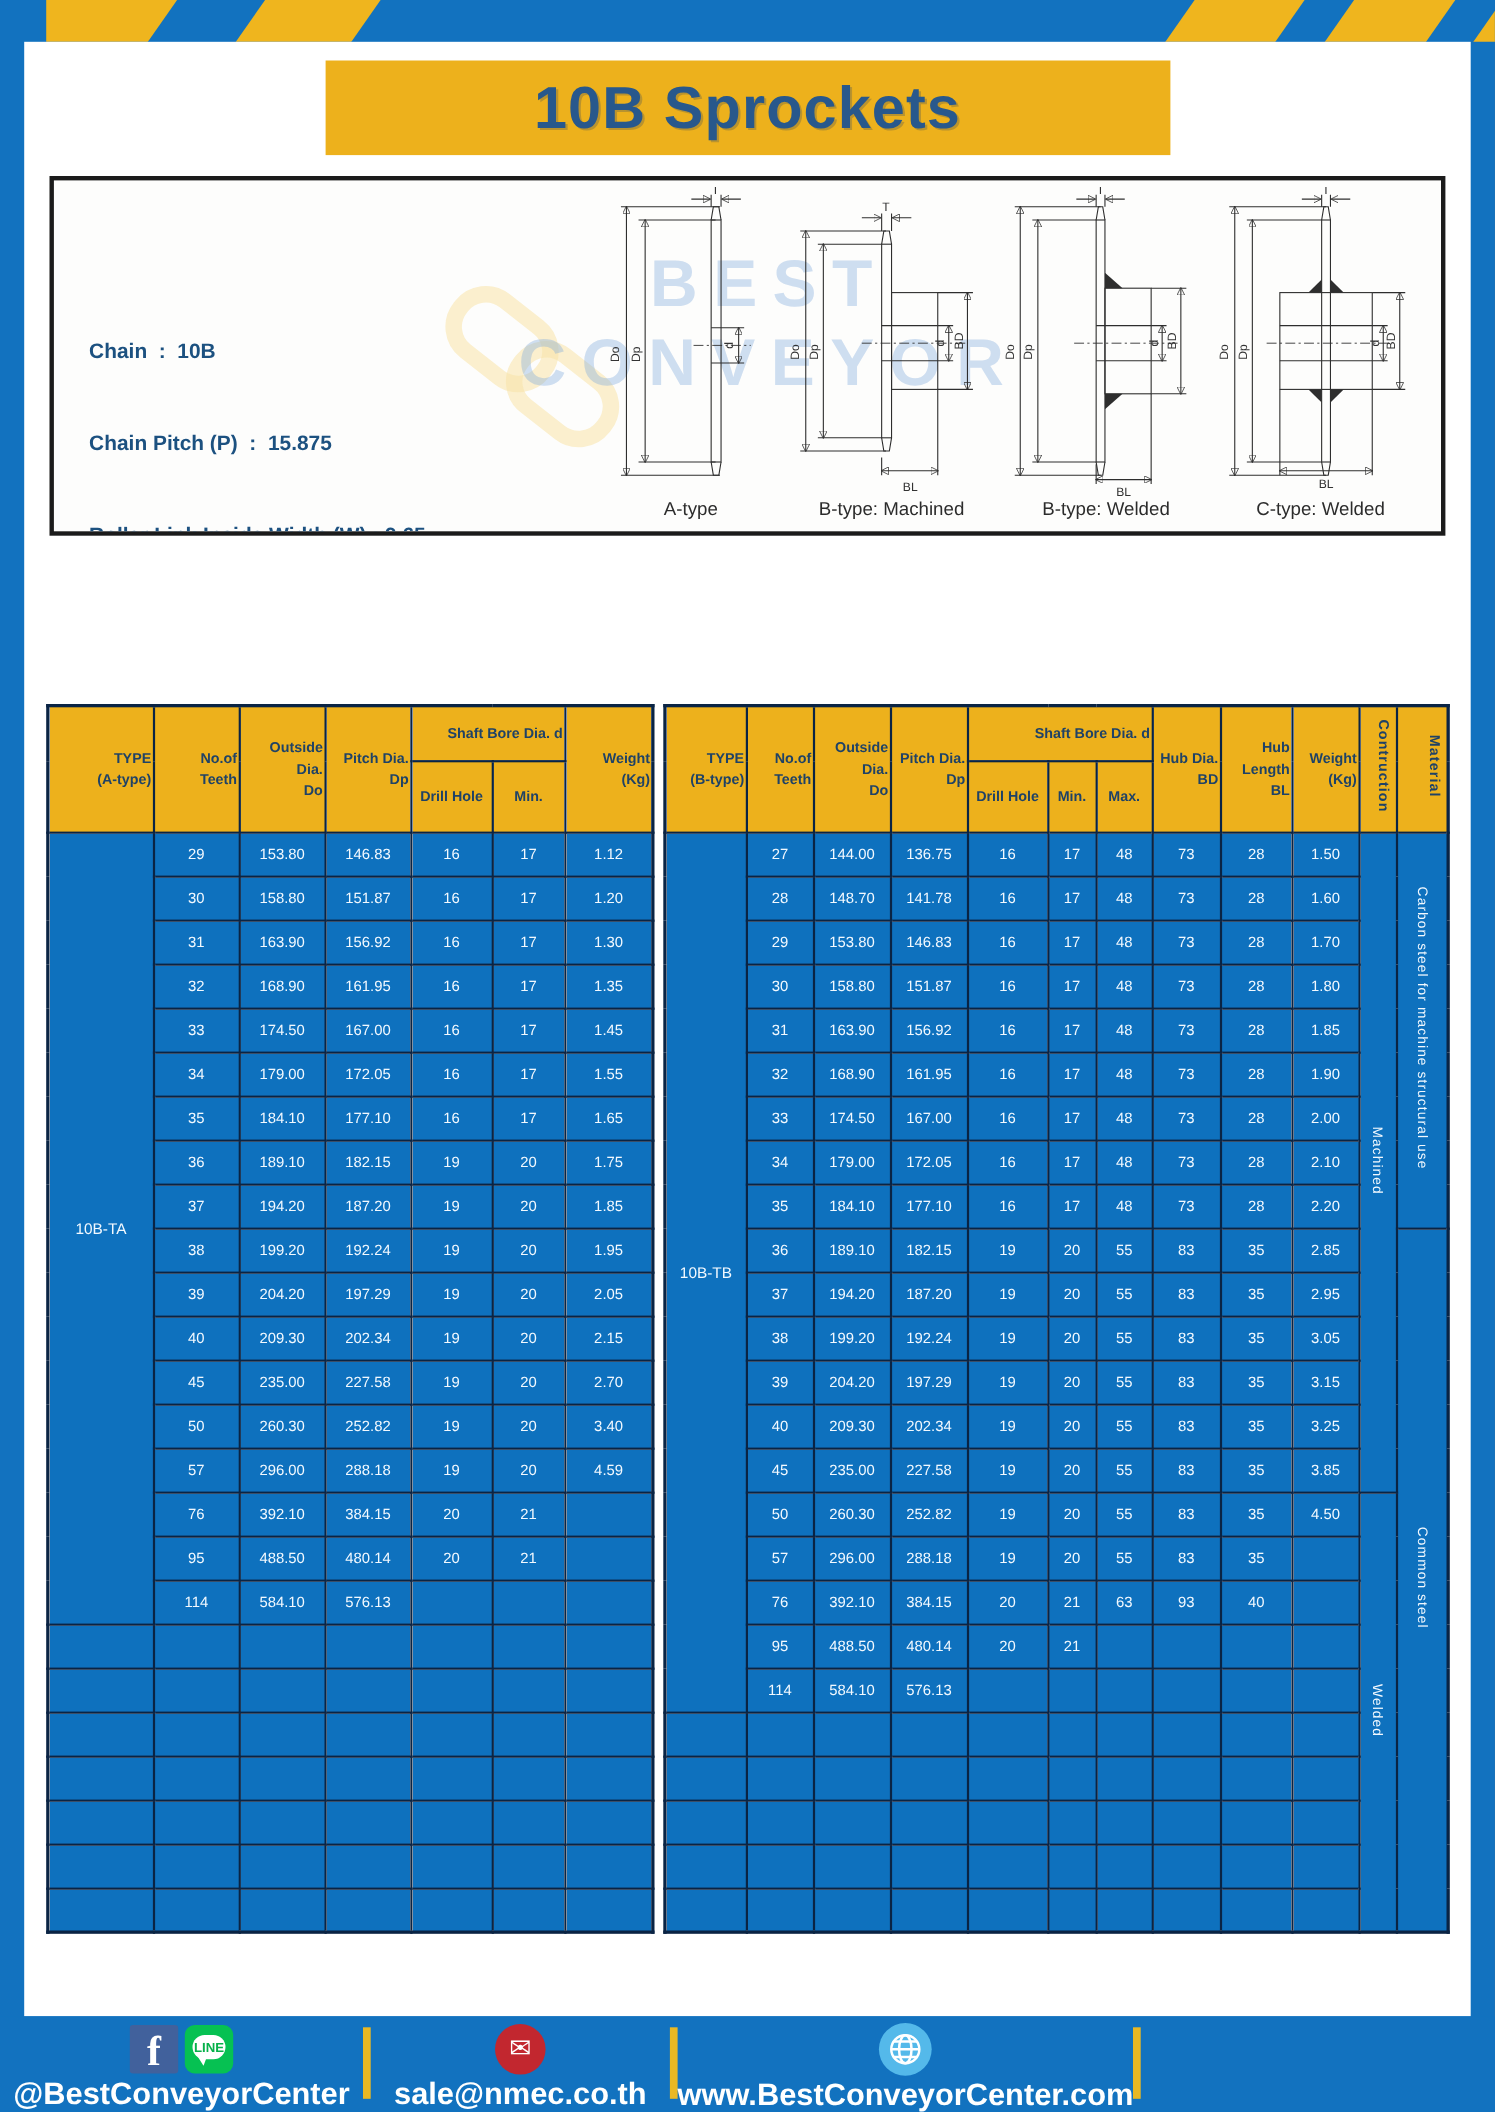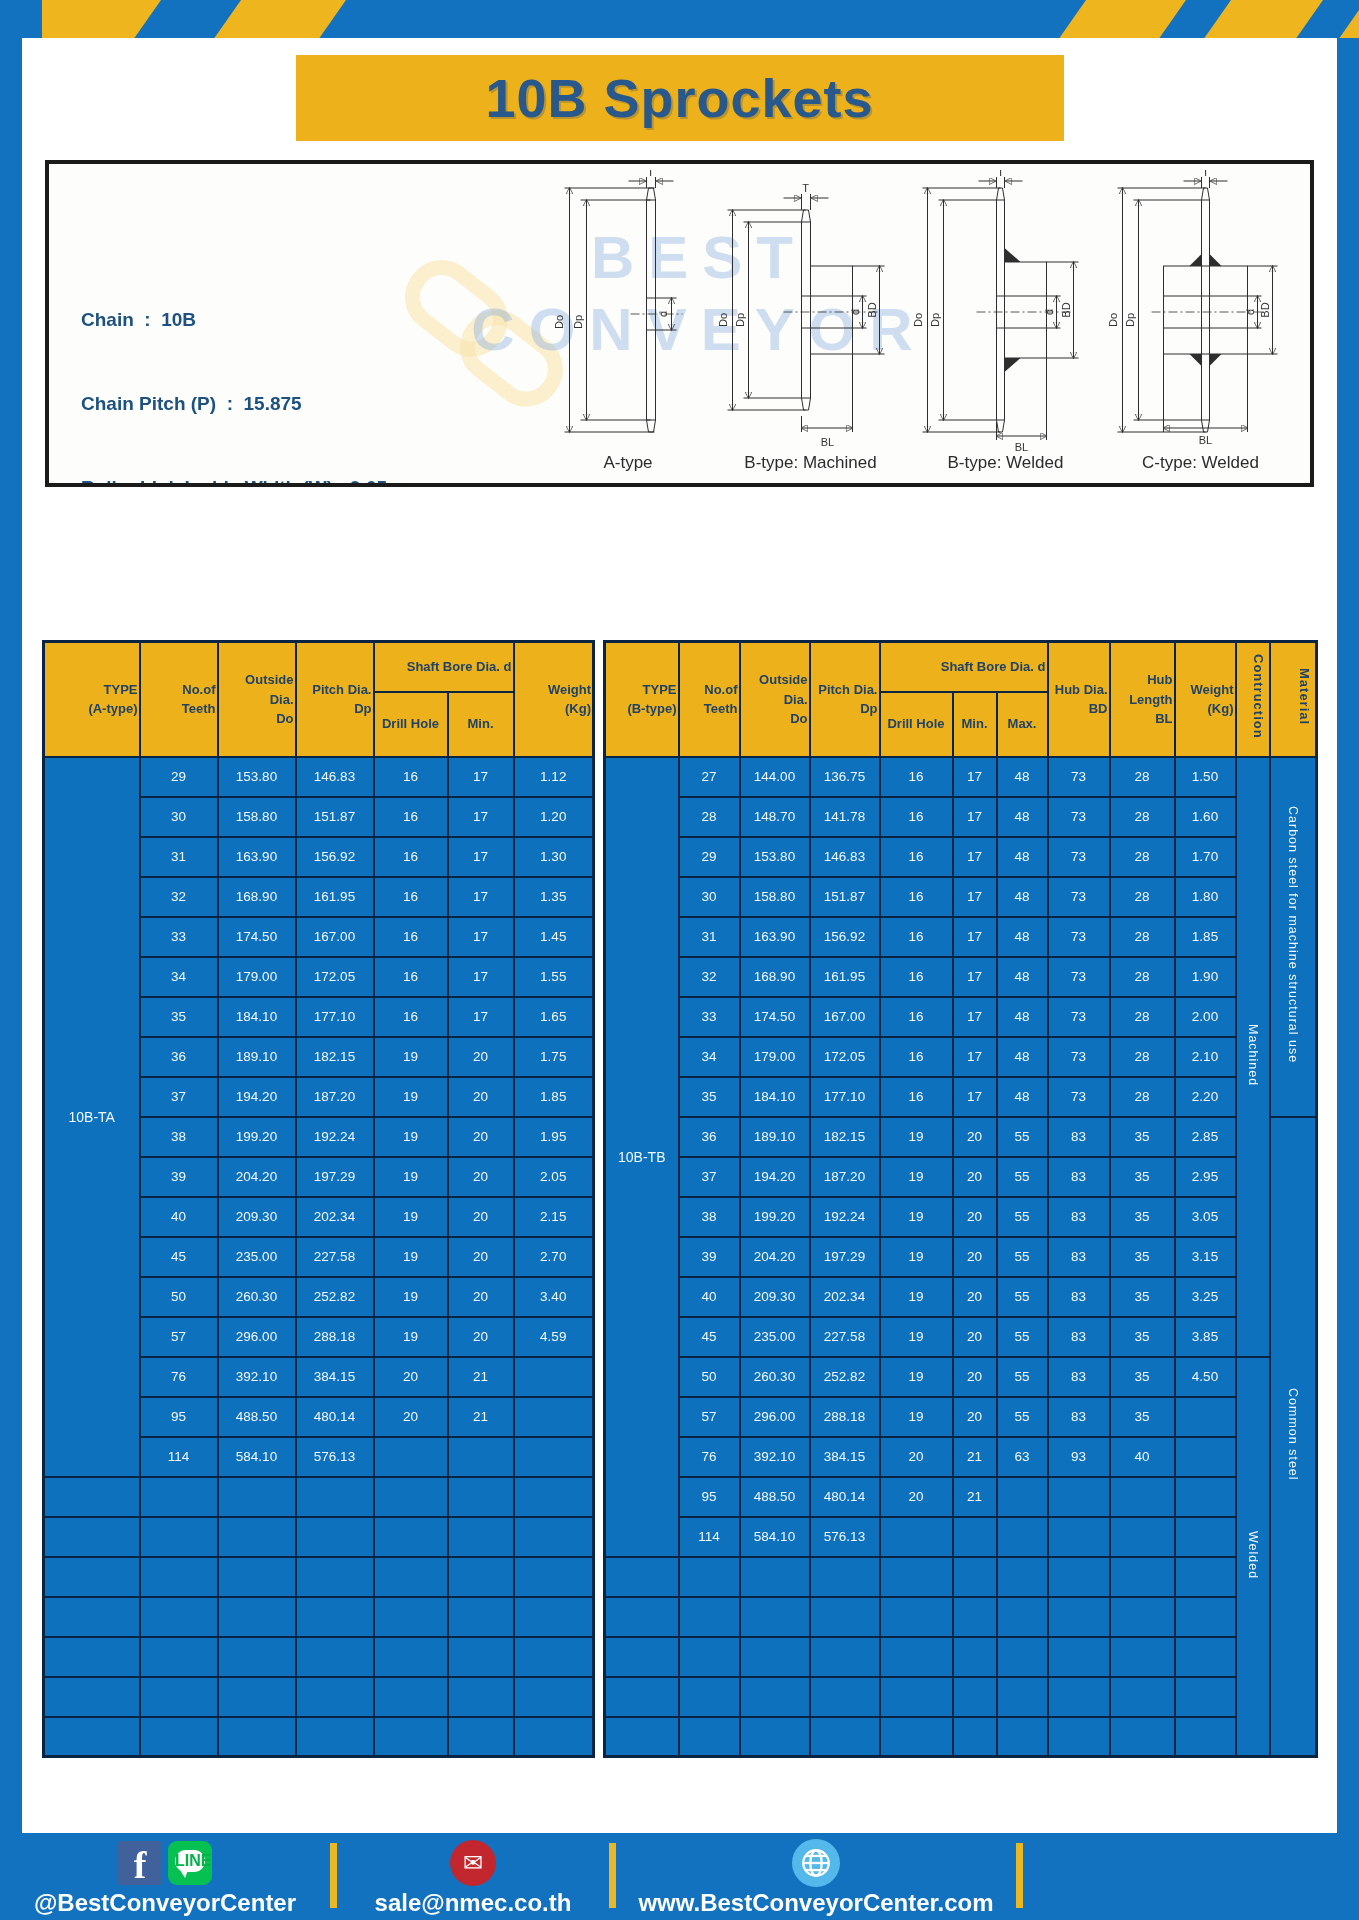--- a/index.html
+++ b/index.html
@@ -46,27 +46,27 @@
   .type-cell { font-size:14px; }
   .vert { writing-mode:vertical-rl; display:inline-block; letter-spacing:1px; }
   thead .vert { max-height:110px; }
   tbody .vert { font-size:12.5px; }
 
   
   .footer { position:absolute; bottom:0; left:0; width:1359px; height:87px; background:#1272BF;
     display:flex; align-items:stretch; color:#fff; }
   .f-group { display:flex; flex-direction:column; align-items:center; justify-content:flex-start; padding-top:6px; }
   .f-icons { display:flex; gap:6px; align-items:center; height:48px; }
-  .f-label { font-size:24px; font-weight:bold; margin-top:2px; white-space:nowrap; }
+  .f-label { font-size:28px; font-weight:bold; margin-top:2px; white-space:nowrap; }
   .f-div { width:7px; background:#E9B824; margin:10px 0 12px 0; }
   .icon-fb { width:44px; height:44px; background:#41619C; border-radius:3px; color:#fff;
     font-family:"Liberation Serif",serif; font-weight:bold; font-size:38px; text-align:center; line-height:48px; }
   .icon-line { width:44px; height:44px; background:#06C152; border-radius:9px; position:relative; }
   .icon-line .bubble { position:absolute; left:7px; top:9px; width:30px; height:22px; background:#fff; border-radius:11px;
-    color:#06B14A; font-size:16px; font-weight:bold; text-align:center; line-height:22px; letter-spacing:0; }
+    color:#06B14A; font-size:12px; font-weight:bold; text-align:center; line-height:22px; letter-spacing:0; }
   .icon-line .tail { position:absolute; left:12px; top:29px; width:0; height:0;
     border-left:5px solid transparent; border-right:3px solid transparent; border-top:8px solid #fff; }
   .icon-mail { width:46px; height:46px; background:#C2272F; border-radius:50%; color:#fff;
     font-size:24px; text-align:center; line-height:46px; }
   .icon-globe { width:48px; height:48px; background:#54B9EA; border-radius:50%;
     display:flex; align-items:center; justify-content:center; }
   .icon-phone { width:48px; height:48px; background:#F2C238; border-radius:50%;
     display:flex; align-items:center; justify-content:center; }
 </style>
 </head>

